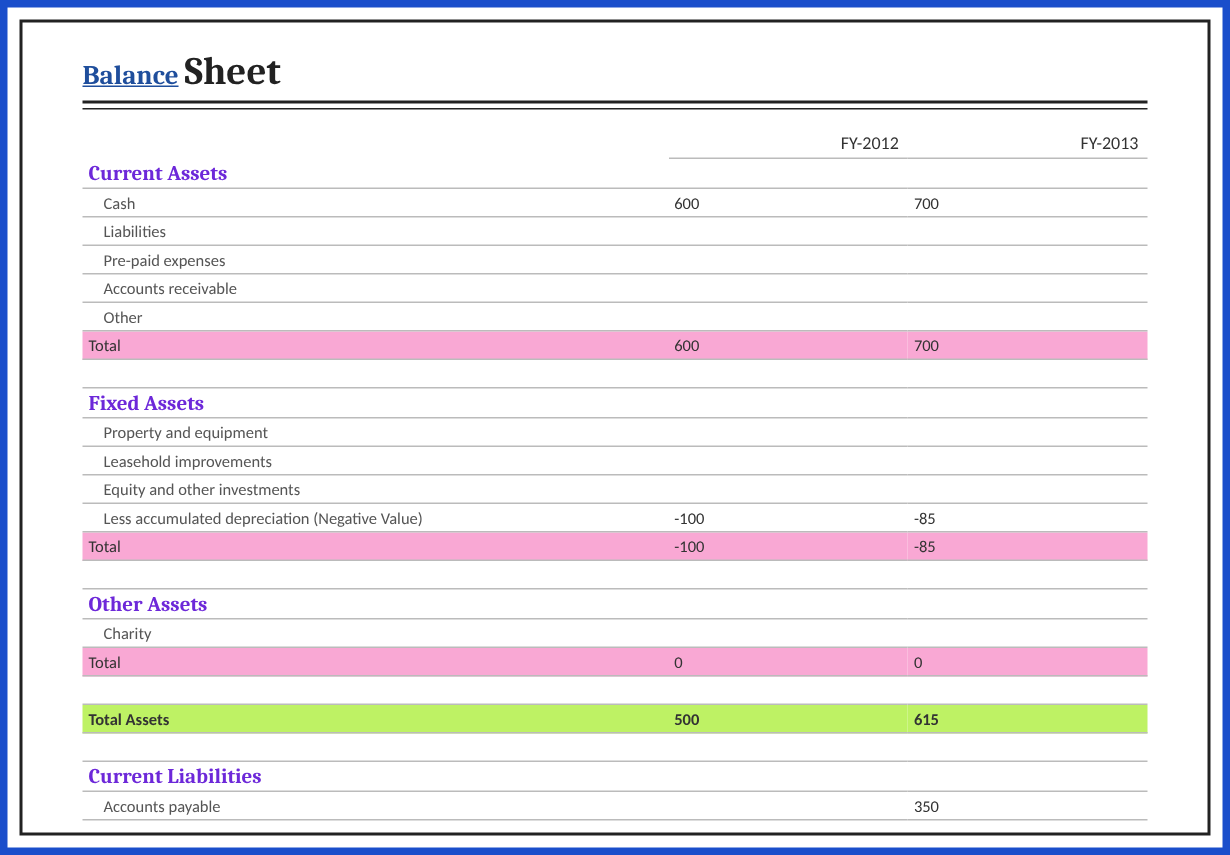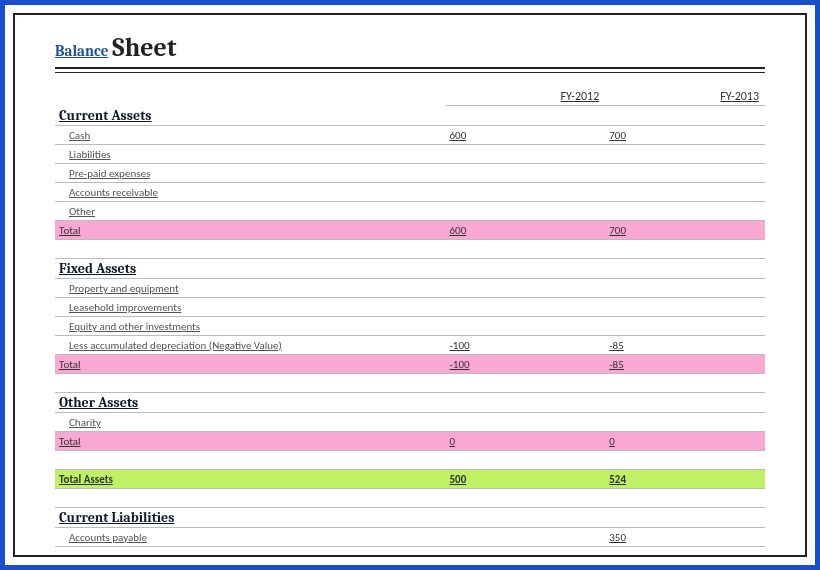--- a/index.html
+++ b/index.html
@@ -31,21 +31,21 @@
     box-sizing: border-box;
     padding: 18px 40px 10px 40px;
     overflow: hidden;
     background: #fff;
   }
   .title-wrap {
     margin-bottom: 4px;
   }
   .title-small {
     color: #1f4e9c;
-    font-size: 15px;
+    font-size: 18px;
     font-weight: bold;
     text-decoration: underline;
     margin-right: 4px;
     font-family: Cambria, Georgia, serif;
   }
   .title-large {
     color: #222;
     font-size: 26px;
     font-weight: bold;
     font-family: Cambria, Georgia, serif;
@@ -60,35 +60,34 @@
   table.sheet {
     width: 100%;
     border-collapse: collapse;
     table-layout: fixed;
   }
   table.sheet td {
     padding: 1px 6px 1px 4px;
     height: 16px;
     vertical-align: middle;
     border-bottom: 1px solid #bbb;
-    text-decoration: underline;
   }
   col.label { width: 55%; }
   col.val { width: 22.5%; }
   .year-row td {
     border-bottom: 3px solid #4a7cc9;
     text-align: right;
     padding-bottom: 3px;
     font-size: 12px;
   }
   .year-row td:first-child {
     border-bottom: none;
   }
   .section-head td {
-    color: #0f172a;
+    color: #6d28d9;
     font-weight: bold;
     font-size: 14px;
     border-bottom: 2px solid #4a7cc9;
     padding-top: 6px;
     font-family: Cambria, Georgia, serif;
   }
   .line-row td:first-child {
     padding-left: 14px;
     color: #555;
   }
@@ -227,21 +226,21 @@
             <td class="val">0</td>
           </tr>
 
       <tr class="spacer">
             <td colspan="3"></td>
           </tr>
 
       <tr class="grand-row">
         <td>Total Assets</td>
         <td class="val">500</td>
-        <td class="val">524</td>
+        <td class="val">615</td>
       </tr>
 
       <tr class="spacer">
             <td colspan="3"></td>
           </tr>
 
       <tr class="section-head">
         <td colspan="3">Current Liabilities</td>
       </tr>
       <tr class="line-row">

